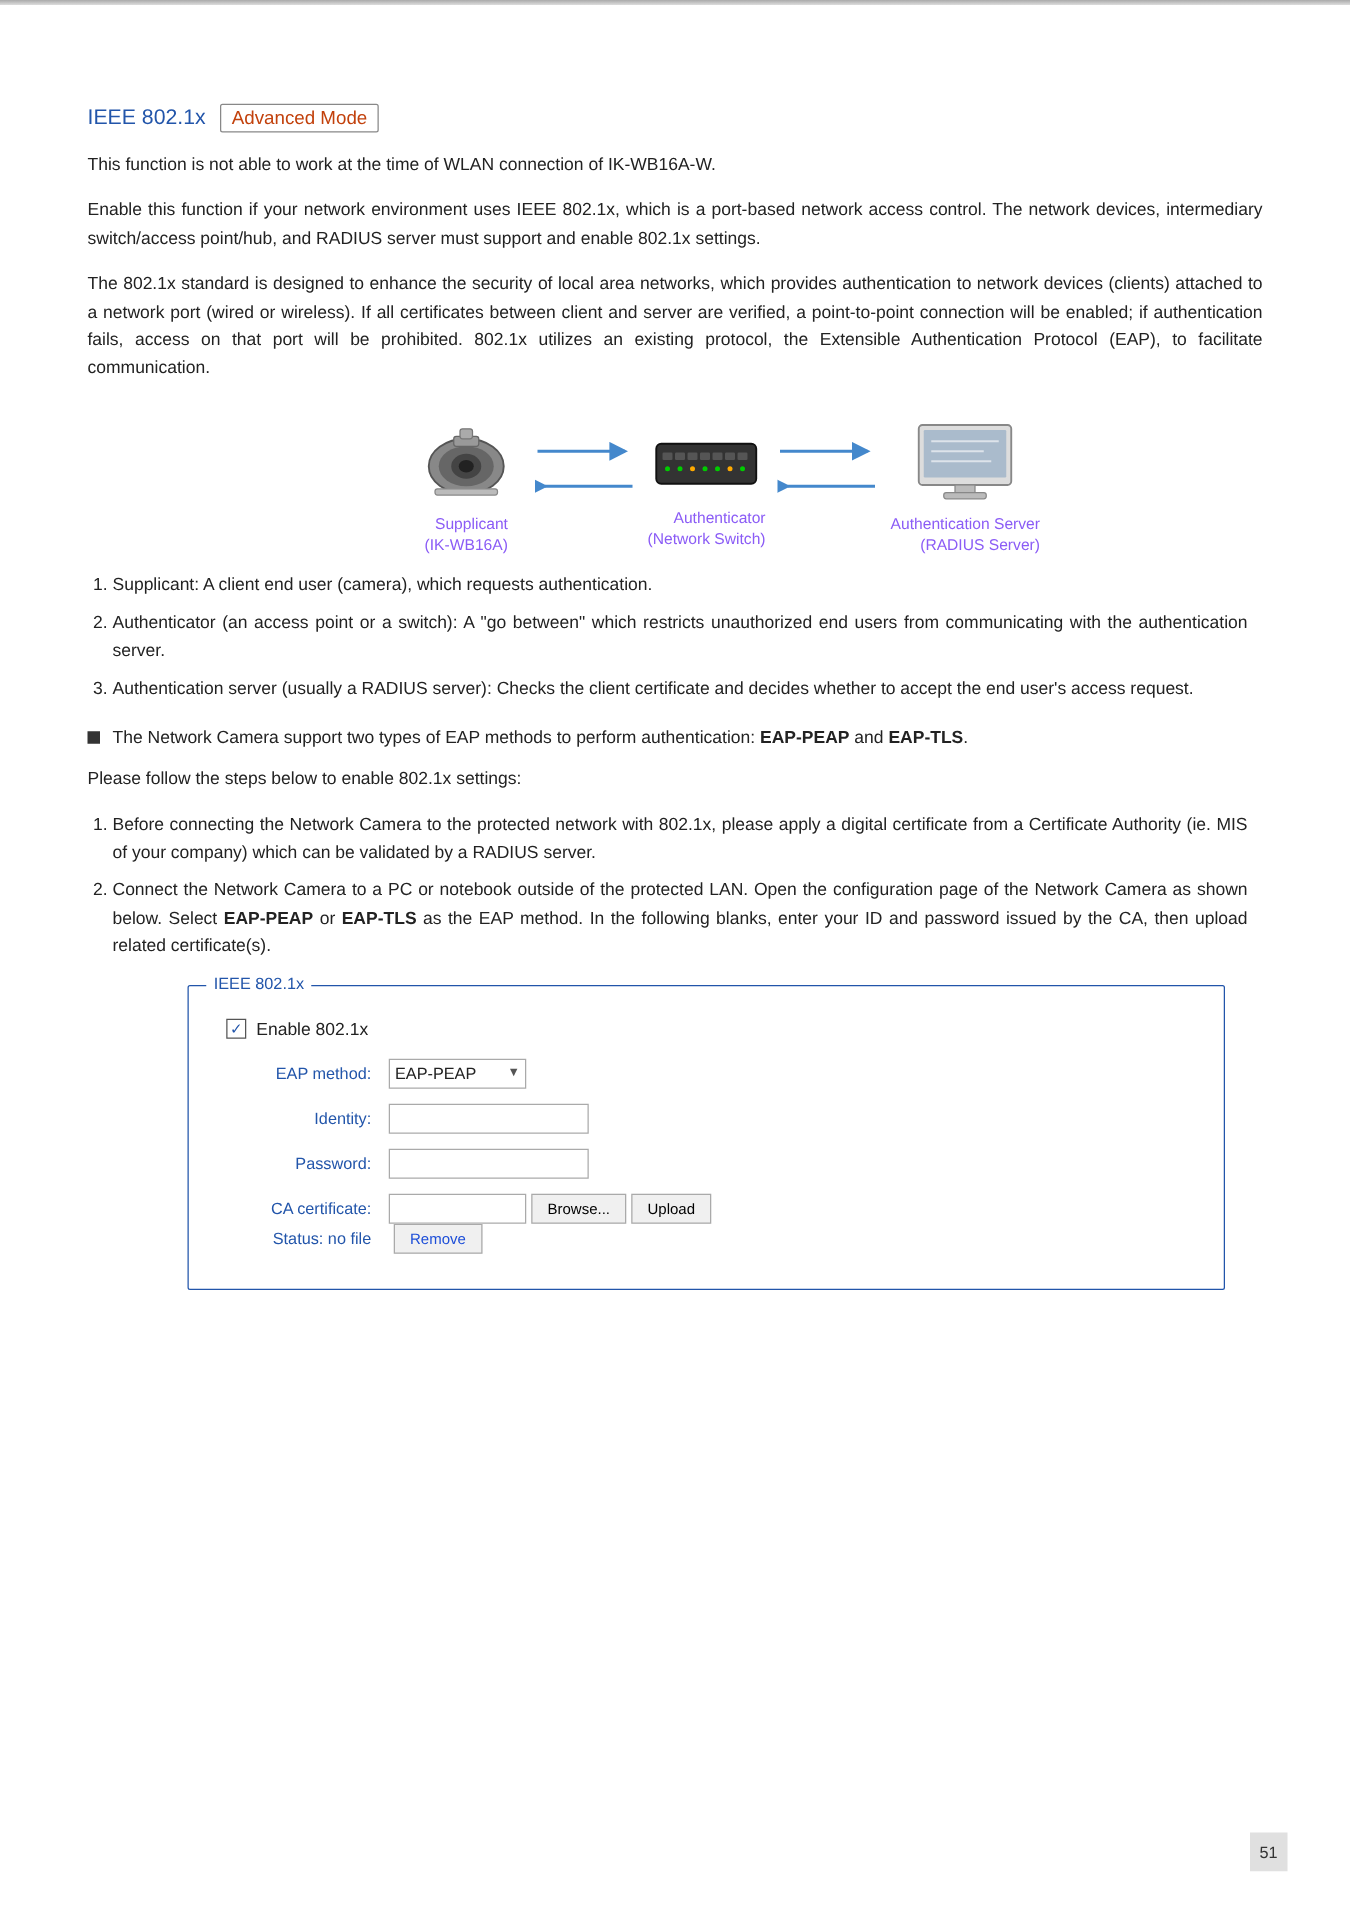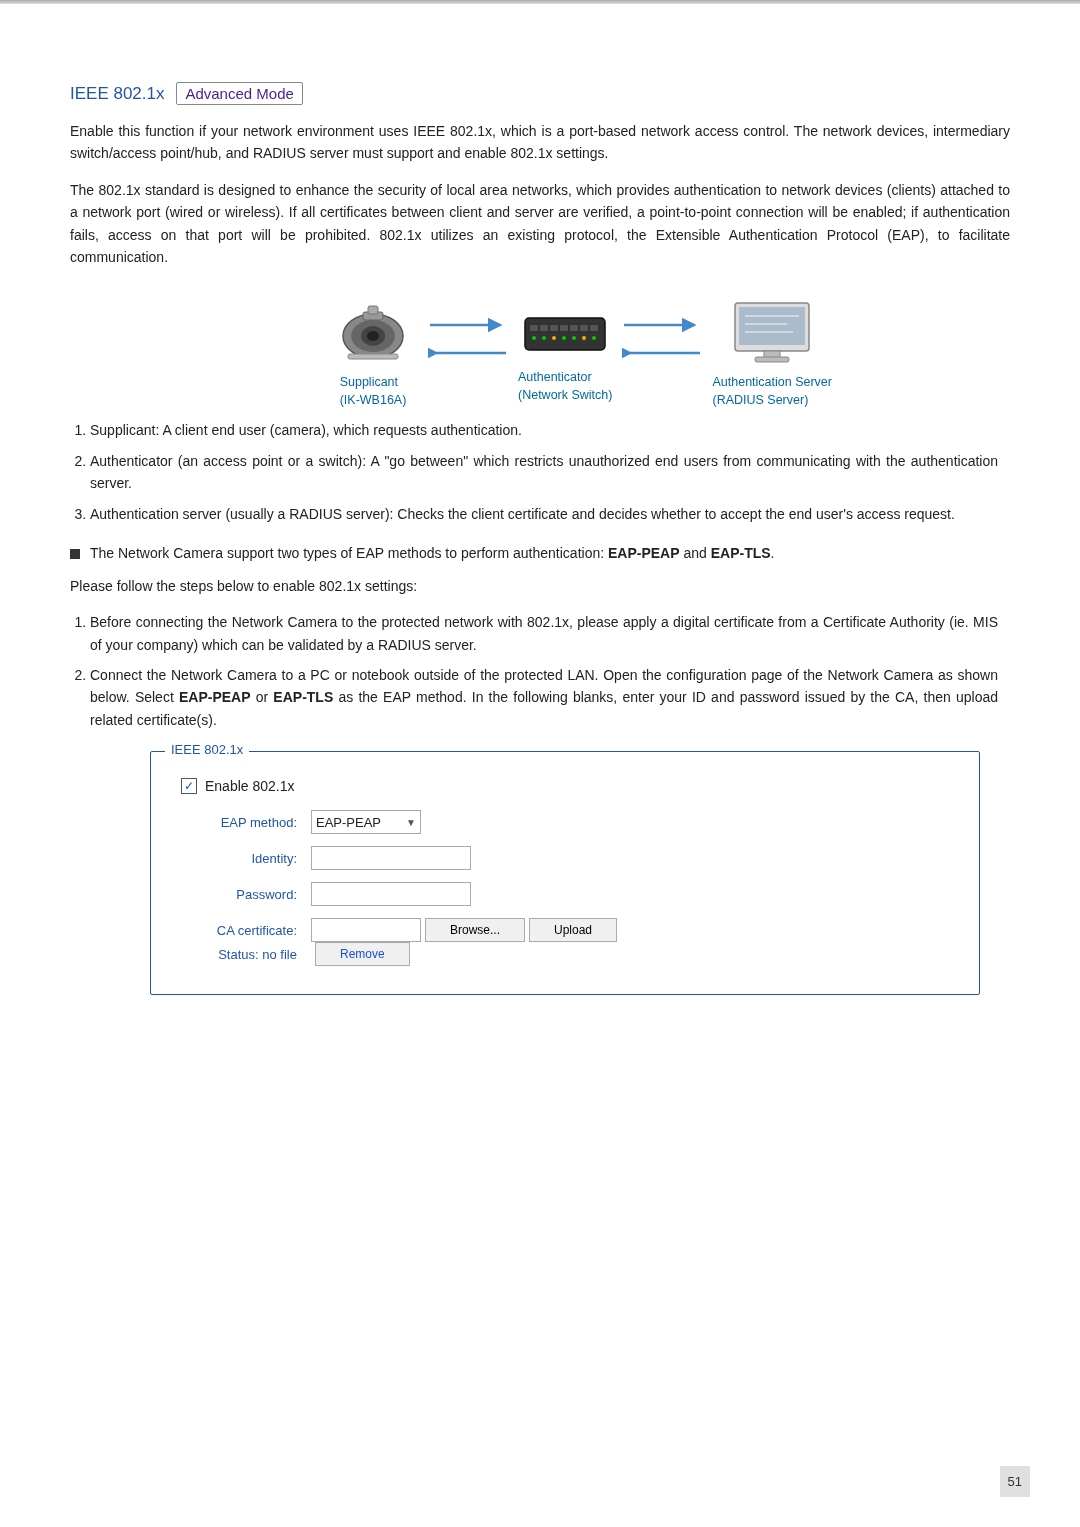--- a/index.html
+++ b/index.html
@@ -25,21 +25,21 @@
       margin-top: 40px;
     }
     .header-title .ieee-text {
       color: #2255aa;
       font-size: 17px;
       font-weight: normal;
     }
     .header-title .advanced-badge {
       background: #ffffff;
       border: 1.5px solid #888888;
-      color: #4c1d95;
+      color: #c2410c;
       font-size: 15px;
       padding: 2px 8px;
       margin-left: 8px;
       border-radius: 2px;
     }
     .body-text {
       font-size: 14px;
       line-height: 1.6;
       margin-bottom: 14px;
       text-align: justify;
@@ -68,22 +68,22 @@
       gap: 0px;
     }
     .diagram-item {
       display: flex;
       flex-direction: column;
       align-items: center;
       gap: 6px;
     }
     .diagram-label {
       font-size: 12.5px;
-      text-align: left;
-      color: #0369a1;
+      text-align: right;
+      color: #8b5cf6;
       line-height: 1.4;
     }
     .arrow-container {
       display: flex;
       flex-direction: column;
       align-items: center;
       justify-content: center;
       gap: 8px;
       margin: 0 10px;
       margin-bottom: 30px;
@@ -193,21 +193,21 @@
       font-size: 10px;
       color: #555;
     }
     .ca-row {
       display: flex;
       align-items: center;
     }
     .browse-btn, .upload-btn, .remove-btn {
       border: 1px solid #aaa;
       background: #f0f0f0;
-      padding: 2px 24px;
+      padding: 2px 12px;
       font-size: 12px;
       cursor: pointer;
       height: 24px;
       margin-left: 4px;
     }
     .ca-input {
       border: 1px solid #aaa;
       height: 24px;
       width: 110px;
       background: #fff;
@@ -232,20 +232,21 @@
 
 <div class="top-border"></div>
 
 <div class="page-container">
 
   <div class="header-title">
     <span class="ieee-text">IEEE 802.1x</span>
     <span class="advanced-badge">Advanced Mode</span>
   </div>
 
+  <p class="body-text">This function is not able to work at the time of WLAN connection of IK-WB16A-W.</p>
 
   <p class="body-text">Enable this function if your network environment uses IEEE 802.1x, which is a port-based network access control. The network devices, intermediary switch/access point/hub, and RADIUS server must support and enable 802.1x settings.</p>
 
   <p class="body-text">The 802.1x standard is designed to enhance the security of local area networks, which provides authentication to network devices (clients) attached to a network port (wired or wireless). If all certificates between client and server are verified, a point-to-point connection will be enabled; if authentication fails, access on that port will be prohibited. 802.1x utilizes an existing protocol, the Extensible Authentication Protocol (EAP), to facilitate communication.</p>
 
 
   <div class="diagram-section">
 
     <div class="diagram-item">
 

